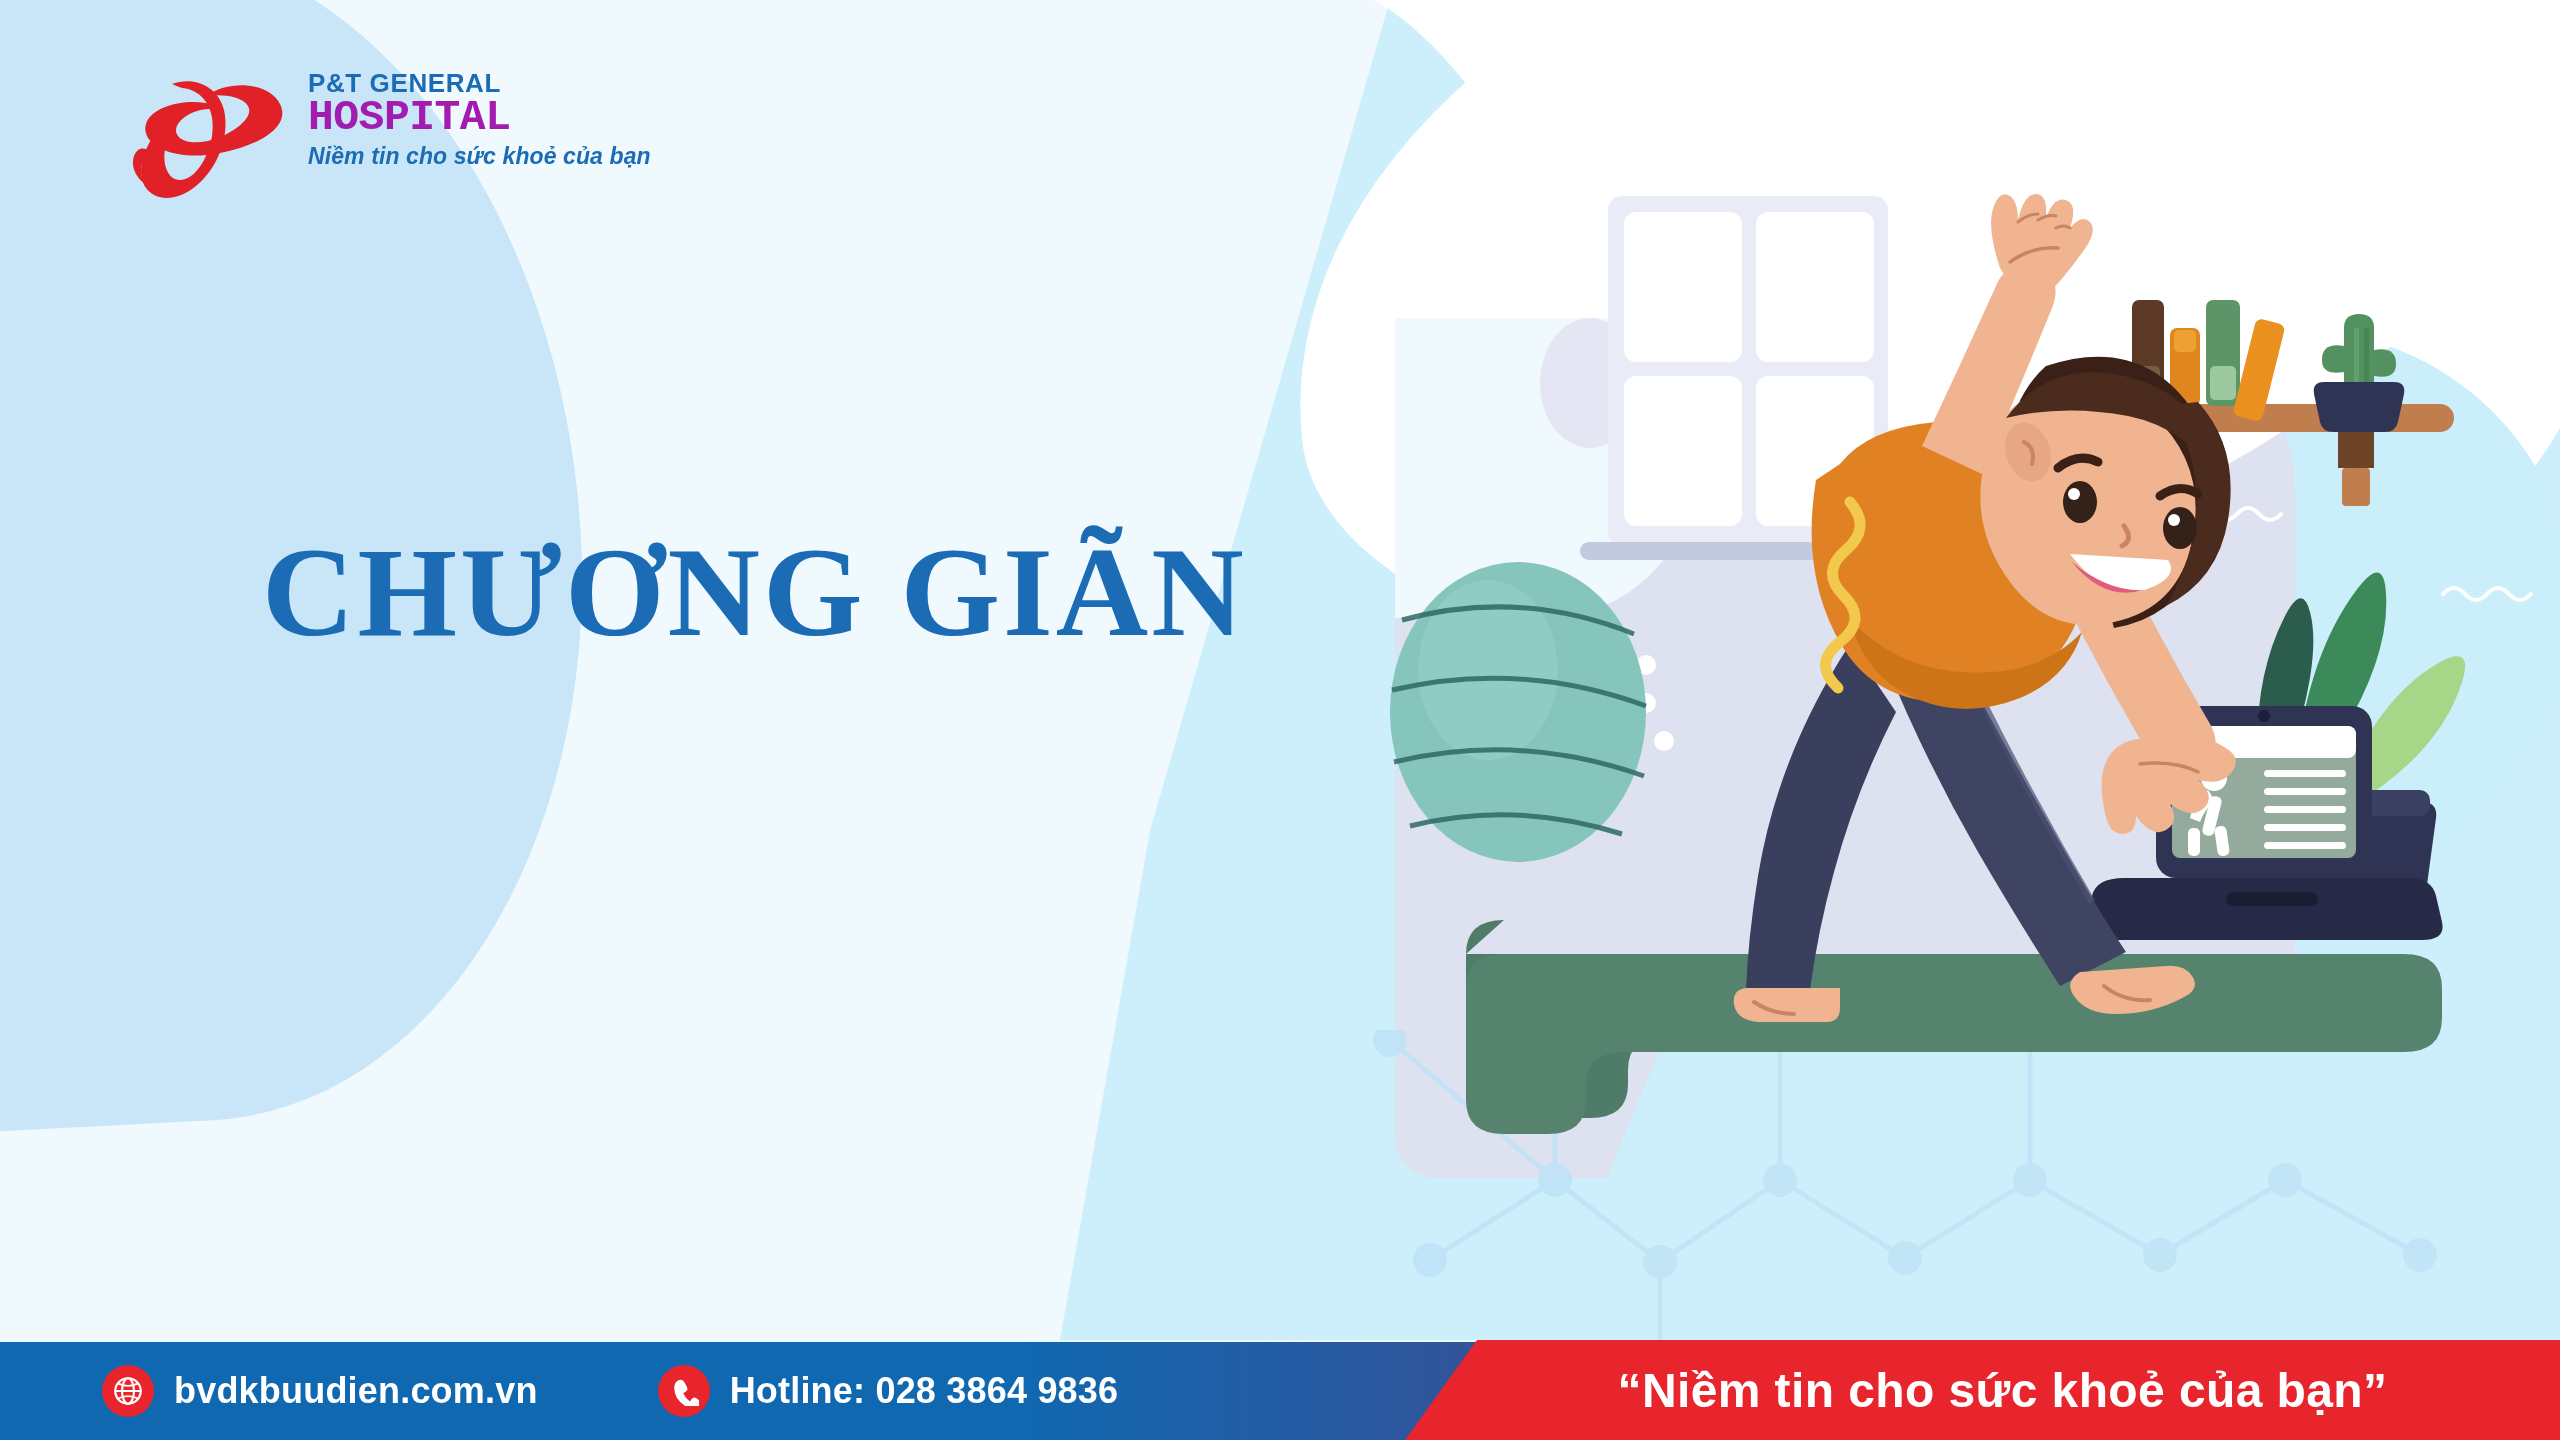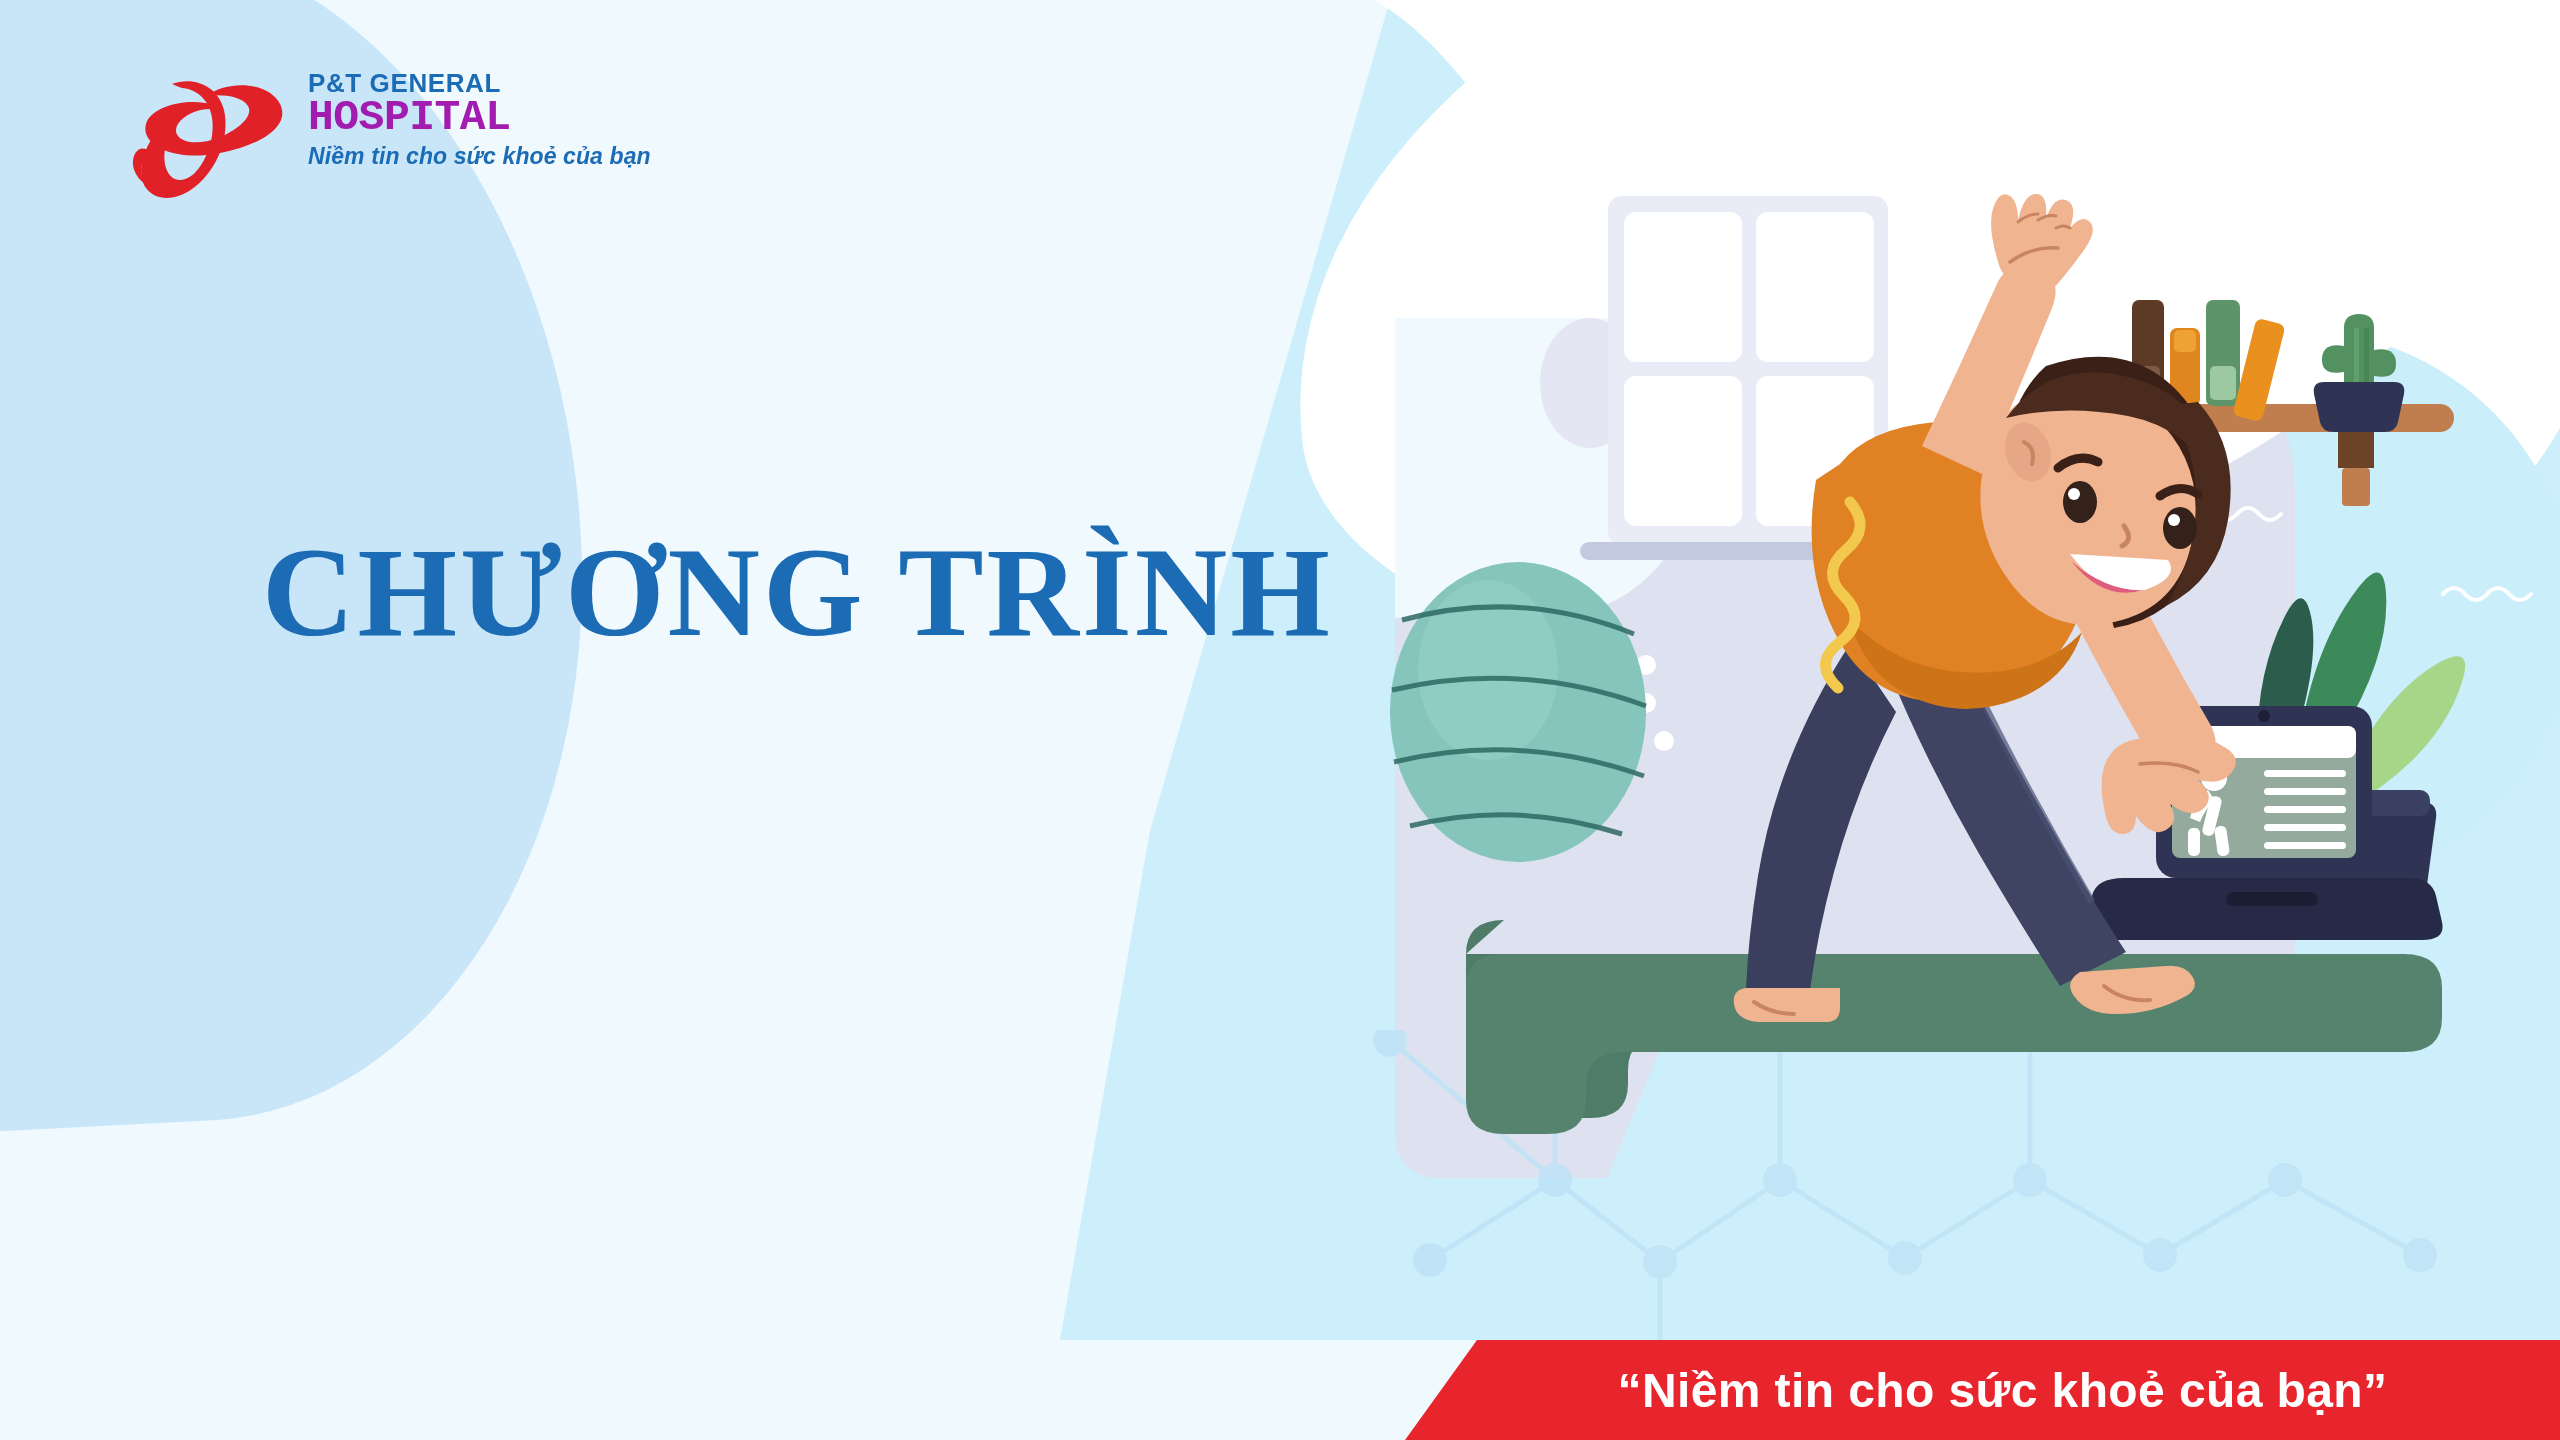--- a/index.html
+++ b/index.html
@@ -206,21 +206,21 @@
       <path d="M30,90 C20,98 18,112 26,122 C18,118 10,106 14,94 C17,86 24,84 30,90 Z" fill="#E02128"></path>
     </svg>
     <div class="logo-text">
       <div class="logo-l1">P&amp;T GENERAL</div>
       <div class="logo-l2">HOSPITAL</div>
       <div class="logo-l3">Niềm tin cho sức khoẻ của bạn</div>
     </div>
   </div>
 
   <div class="headline">
-    <div class="hl-1">CHƯƠNG TRÌNH</div>
+    <div class="hl-1">CHƯƠNG GIÃN</div>
   </div>
 
   <svg class="scene" viewBox="0 0 1180 1050">
 
     <g>
       <rect x="228" y="46" width="280" height="350" rx="14" fill="#E9ECF6"></rect>
       <rect x="244" y="62" width="118" height="150" rx="12" fill="#FFFFFF"></rect>
       <rect x="376" y="62" width="118" height="150" rx="12" fill="#FFFFFF"></rect>
       <rect x="244" y="226" width="118" height="150" rx="12" fill="#FFFFFF"></rect>
       <rect x="376" y="226" width="118" height="150" rx="12" fill="#FFFFFF"></rect>
@@ -359,18 +359,40 @@
       <ellipse cx="800" cy="378" rx="17" ry="21" fill="#33211A"></ellipse>
       <circle cx="794" cy="370" r="6" fill="#FFFFFF"></circle>
 
       <path d="M744,376 q10,14 -2,20" stroke="#C98463" stroke-width="5" fill="none" stroke-linecap="round"></path>
 
       <path d="M690,404 q44,58 92,28 q14,-10 6,-22 Z" fill="#FFFFFF"></path>
       <path d="M692,412 q32,40 72,28 q-36,2 -72,-28 Z" fill="#E05C7E"></path>
     </g>
   </svg>
 
+  <div class="footer">
+    <div class="f-item web">
+      <span class="f-icon">
+        <svg viewBox="0 0 40 40" width="34" height="34">
+          <circle cx="20" cy="20" r="15" fill="none" stroke="#FFFFFF" stroke-width="2.6"></circle>
+          <ellipse cx="20" cy="20" rx="7" ry="15" fill="none" stroke="#FFFFFF" stroke-width="2.4"></ellipse>
+          <line x1="5" y1="20" x2="35" y2="20" stroke="#FFFFFF" stroke-width="2.4"></line>
+          <path d="M8,11 q12,6 24,0 M8,29 q12,-6 24,0" fill="none" stroke="#FFFFFF" stroke-width="2.2"></path>
+        </svg>
+      </span>
+      <span class="f-label">bvdkbuudien.com.vn</span>
+    </div>
+
+    <div class="f-item tel">
+      <span class="f-icon">
+        <svg viewBox="0 0 40 40" width="30" height="30">
+          <path d="M12,6 q6,-3 9,3 l3,6 q2,4 -2,6 l-3,2 q3,7 9,11 l2,-3 q3,-4 7,-1 l5,4 q5,4 1,9 q-5,6 -14,1 Q7,34 7,16 Q7,9 12,6 Z" fill="#FFFFFF"></path>
+        </svg>
+      </span>
+      <span class="f-label">Hotline: 028 3864 9836</span>
+    </div>
+  </div>
 
   <div class="slogan-bar">
     <span class="slogan-txt">“Niềm tin cho sức khoẻ của bạn”</span>
   </div>
 
 </div>
 
 </body></html>

